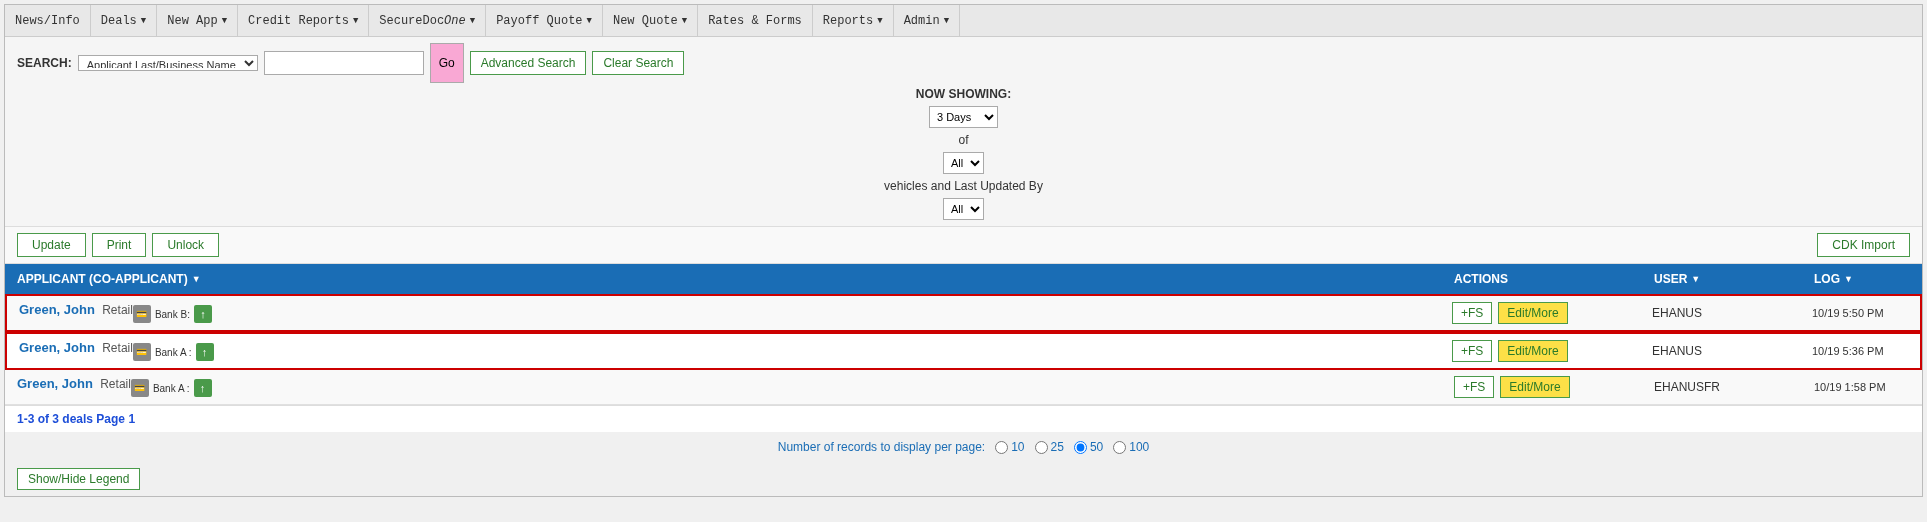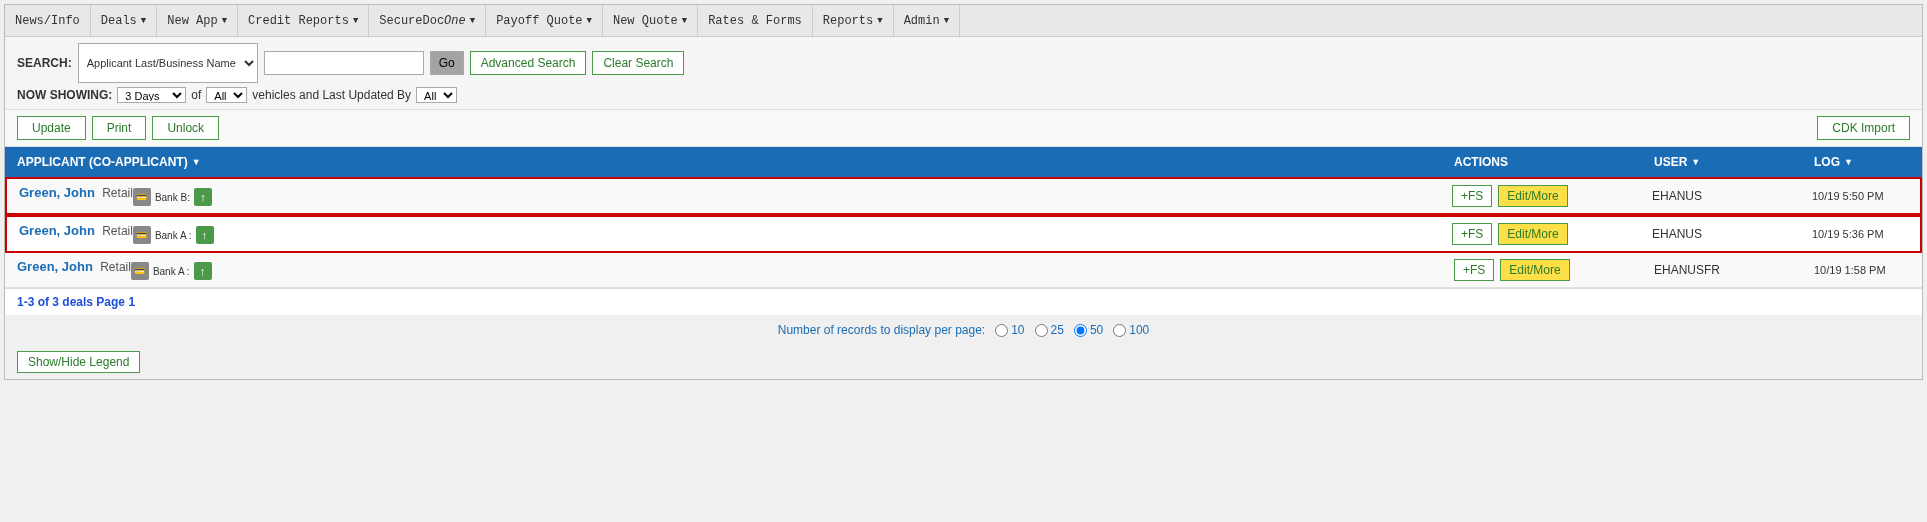--- a/index.html
+++ b/index.html
@@ -28,39 +28,39 @@
 
     
     .search-bar {
       background: #f5f5f5; padding: 6px 12px;
       border-bottom: 1px solid #ddd;
     }
     .search-row { display: flex; align-items: center; gap: 6px; margin-bottom: 4px; }
     .search-label { font-weight: bold; font-size: 12px; color: #333; }
     .search-select {
       border: 1px solid #aaa; background: #fff; font-size: 11px;
-      padding: 2px 4px; height: 40px; color: #333;
+      padding: 2px 4px; height: 16px; color: #333;
     }
     .search-input {
       border: 1px solid #aaa; height: 24px; padding: 2px 4px; font-size: 12px; width: 160px;
     }
     .btn-go {
-      background: #a3a3a3; border: 1px solid #aaa; padding: 2px 8px; cursor: pointer;
-      font-size: 12px; height: 24px;
+      background: #f9a8d4; border: 1px solid #aaa; padding: 2px 8px; cursor: pointer;
+      font-size: 12px; height: 40px;
     }
     .btn-green {
       background: #fff; border: 1px solid #4a9a4a; color: #2a7a2a;
       padding: 2px 10px; cursor: pointer; font-size: 12px; height: 24px;
       font-weight: normal;
     }
-    .showing-row { display: flex; align-items: center; gap: 5px; font-size: 12px; color: #333; }
+    .showing-row { display: flex; align-items: center; gap: 5px; font-size: 12px; color: #333; flex-direction: column; }
     .showing-label { font-weight: bold; }
     .small-select {
       border: 1px solid #aaa; background: #fff; font-size: 11px;
-      padding: 1px 3px; height: 16px;
+      padding: 1px 3px; height: 22px;
     }
 
     
     .toolbar {
       background: #f9f9f9; padding: 6px 12px;
       display: flex; align-items: center; justify-content: space-between;
       border-bottom: 1px solid #ddd;
     }
     .toolbar-left { display: flex; gap: 6px; }
     .btn-toolbar {

